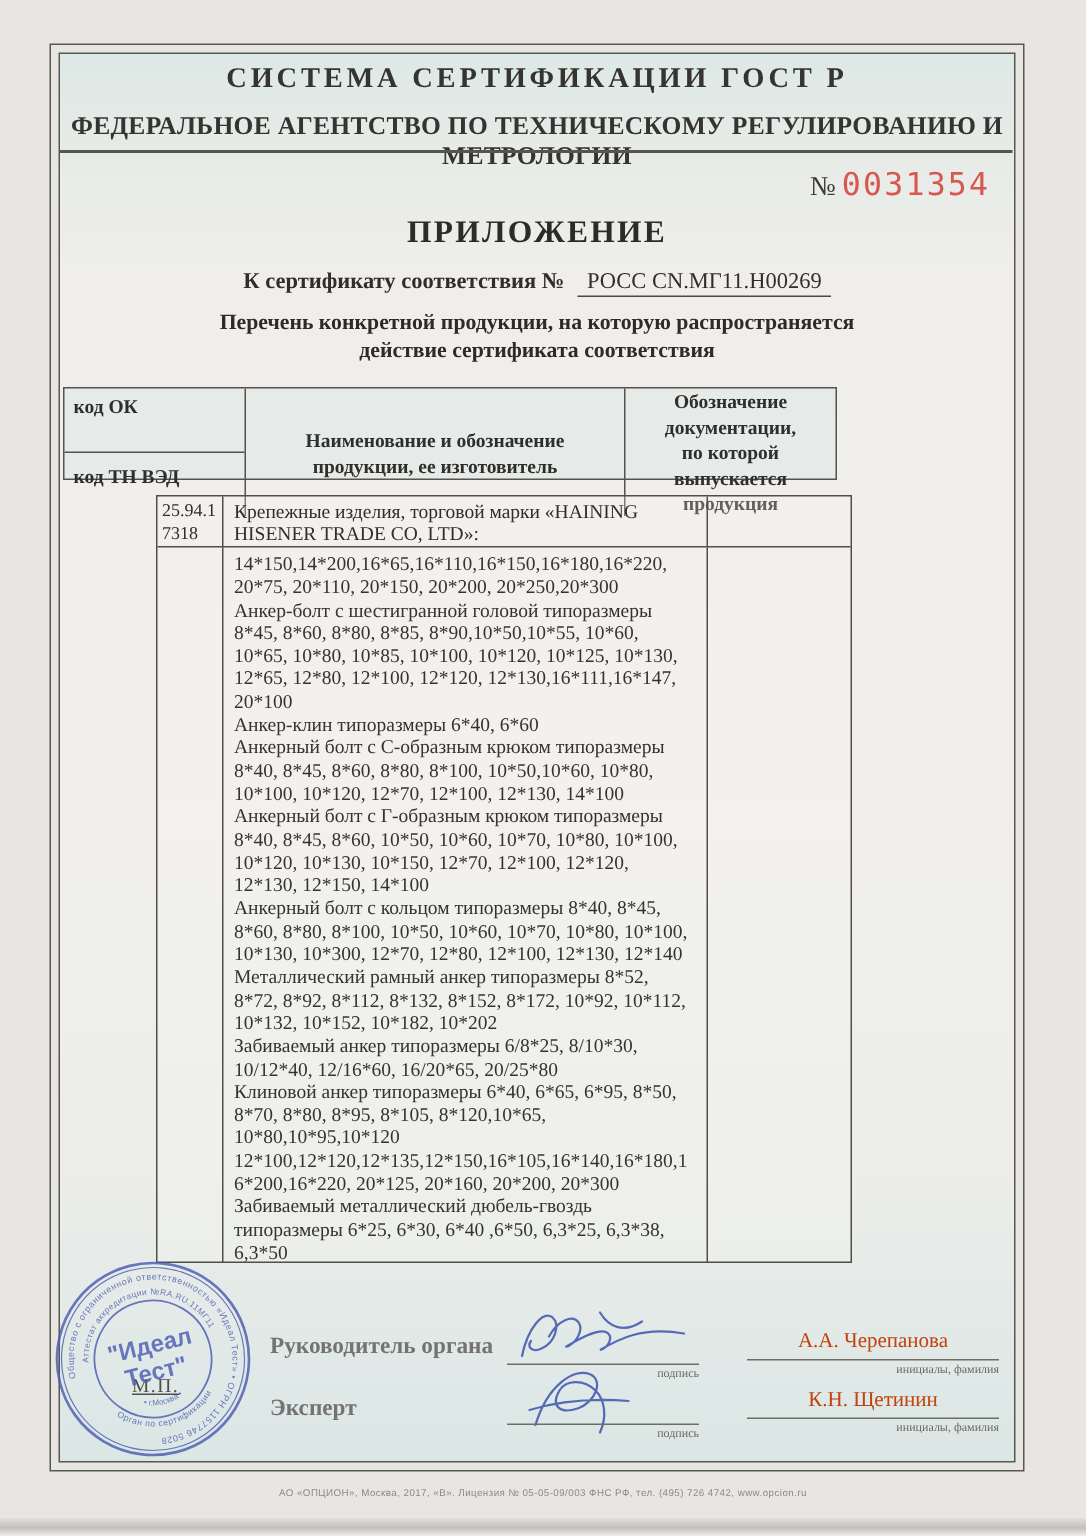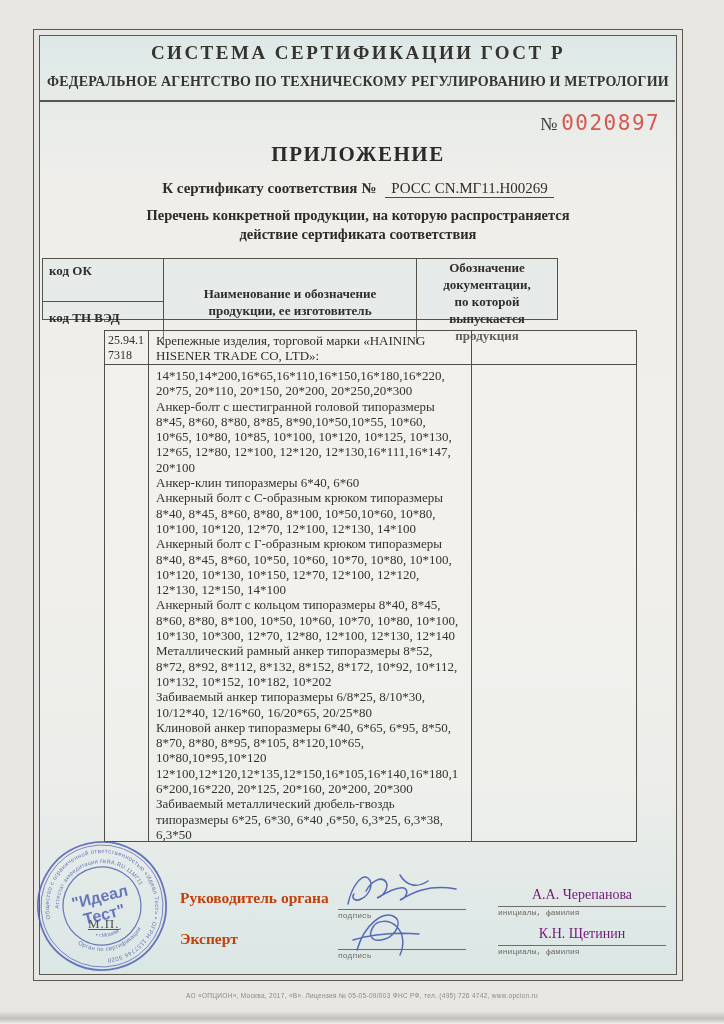--- a/index.html
+++ b/index.html
@@ -13,21 +13,21 @@
   .abs{position:absolute;}
   
   .frame-outer{left:33px; top:29px; width:648px; height:950px; border:1.5px solid #59574f;}
   .frame-inner{
     left:39px; top:35px; width:636px; height:938px; border:1px solid #59574f;
     background:linear-gradient(180deg,#dde9e7 0%,#e7ebe7 7%,#efeeeb 16%,#f0efec 55%,#ecedea 80%,#e0e9e7 93%,#dbe7e5 100%);
   }
   .sys-title{left:40px; top:42px; width:636px; text-align:center;
     font-size:19px; font-weight:bold; letter-spacing:2.5px; color:#35342f;}
   .agency{left:40px; top:74px; width:636px; text-align:center;
-    font-size:14px; font-weight:bold; letter-spacing:.2px; color:#35342f;}
+    font-size:17px; font-weight:bold; letter-spacing:.2px; color:#35342f;}
   .header-rule{left:40px; top:100px; width:635px; height:2px; background:#56544d;}
   .blank-no{left:540px; top:111px; white-space:nowrap;}
   .no-sign{font-size:18px; color:#3c3b36;}
   .no-value{font-family:"DejaVu Sans Mono",monospace; font-size:21px; letter-spacing:1.5px; color:#d6584e;}
   .doc-title{left:40px; top:142px; width:636px; text-align:center;
     font-size:21px; font-weight:bold; letter-spacing:1.5px; color:#2c2b27;}
   .cert-line{left:40px; top:180px; width:636px; text-align:center; font-size:15px;}
   .cert-label{font-weight:bold;}
   .cert-number{margin-left:9px; padding:0 6px 1px 6px; border-bottom:1px solid #4a4944;}
   .subtitle{left:40px; top:206px; width:636px; text-align:center;
@@ -36,38 +36,38 @@
   .thead{left:42px; top:258px; width:516px; height:62px; border:1.6px solid #54524b;
     display:grid; grid-template-columns:120px 253px 1fr;
     background:rgba(205,228,226,.25); box-sizing:border-box;}
   .th-col1{display:grid; grid-template-rows:1fr 1fr;}
   .th-ok,.th-tnved{font-size:13px; font-weight:bold; padding:4px 0 0 6px;}
   .th-ok{border-bottom:1.4px solid #54524b;}
   .th-tnved{padding-top:8px;}
   .th-col2,.th-col3{border-left:1.6px solid #54524b; display:flex; align-items:center; justify-content:center;
     text-align:center; font-size:13px; font-weight:bold; line-height:17px; white-space:pre-line;}
   
-  .tbody{left:104px; top:330px; width:533px; height:512px; border:1.6px solid #504e47;
+  .tbody{left:104px; top:330px; width:464px; height:512px; border:1.6px solid #504e47;
     display:grid; grid-template-rows:34px 1fr; grid-template-columns:43px 323px 1fr;
     box-sizing:border-box; background:rgba(248,247,244,.25); font-size:13px;}
   .tbody>div{box-sizing:border-box;}
   .td-codes{grid-row:1; grid-column:1; border-bottom:1.5px solid #504e47;
     font-size:12px; line-height:14.5px; padding:2px 1px 0 3px; white-space:pre-line;}
   .td-intro{grid-row:1; grid-column:2; border-left:1.5px solid #504e47; border-bottom:1.5px solid #504e47;
     font-size:13px; line-height:15px; padding:2px 6px 0 7px; white-space:pre-line;}
   .td-doc{grid-row:1; grid-column:3; border-left:1.5px solid #504e47; border-bottom:1.5px solid #504e47;}
   .td-left2{grid-row:2; grid-column:1;}
   .td-list{grid-row:2; grid-column:2; border-left:1.5px solid #504e47;
     font-size:13px; line-height:15.3px; padding:3px 4px 0 7px; white-space:pre-line; color:#34332e;}
   .td-right2{grid-row:2; grid-column:3; border-left:1.5px solid #504e47;}
   
-  .sig-label{font-size:15.5px; font-weight:bold; color:#c2410c;}
+  .sig-label{font-size:15.5px; font-weight:bold; color:#737373;}
   .sig-rule{border-top:1px solid #6e6c65; height:0;}
-  .sig-caption{font-size:8px; color:#6d6b64; text-align:left; font-family:Liberation Mono, monospace;}
-  .sig-name{font-size:14px; text-align:center; color:#701a75;}
+  .sig-caption{font-size:8px; color:#6d6b64; text-align:right; font-family:Liberation Serif, serif;}
+  .sig-name{font-size:14px; text-align:center; color:#c2410c;}
   .ink{stroke:#3d54ae; fill:none; stroke-width:1.5; stroke-linecap:round; opacity:.85;}
   
   .stamp-wrap{left:27px; top:831px; width:150px; height:150px; transform:rotate(-14deg); opacity:.82;}
   .stamp-wrap text{fill:#4c5db3;}
   .mp-label{left:88px; top:916px; font-size:13px; color:#504f49; letter-spacing:1px;text-decoration:underline;}
   .footer{left:0; top:992px; width:724px; text-align:center;
     font-family:"Liberation Sans",sans-serif; font-size:6.5px; letter-spacing:.3px; color:#8b8a85;}
   .scan-edge{left:0; top:1012px; width:724px; height:12px;
     background:linear-gradient(180deg,#e2e0dc 0%,#c2c0bc 55%,#d6d4d0 75%,#efeeec 100%);}
 </style>
@@ -78,21 +78,21 @@
 
   <div class="abs frame-inner"></div>
   <div class="abs frame-outer"></div>
 
   <div class="abs sys-title">СИСТЕМА СЕРТИФИКАЦИИ ГОСТ Р</div>
   <div class="abs agency">ФЕДЕРАЛЬНОЕ АГЕНТСТВО ПО ТЕХНИЧЕСКОМУ РЕГУЛИРОВАНИЮ И МЕТРОЛОГИИ</div>
   <div class="abs header-rule"></div>
 
   <div class="abs blank-no">
     <span class="no-sign">№</span>
-    <span class="no-value">0020897</span>
+    <span class="no-value">0031354</span>
   </div>
 
   <div class="abs doc-title">ПРИЛОЖЕНИЕ</div>
 
   <div class="abs cert-line">
     <span class="cert-label">К сертификату соответствия №</span><span class="cert-number">РОСС CN.МГ11.Н00269</span>
   </div>
 
   <div class="abs subtitle">Перечень конкретной продукции,  на которую распространяется
 действие сертификата соответствия</div>

